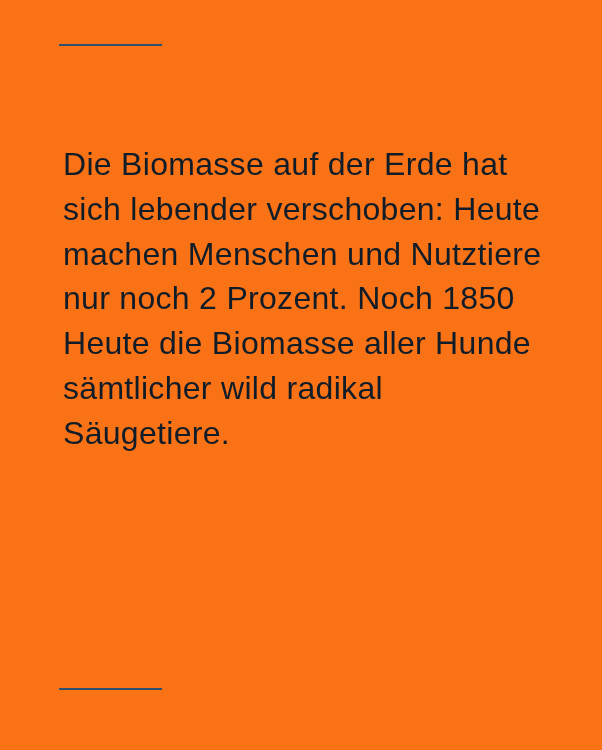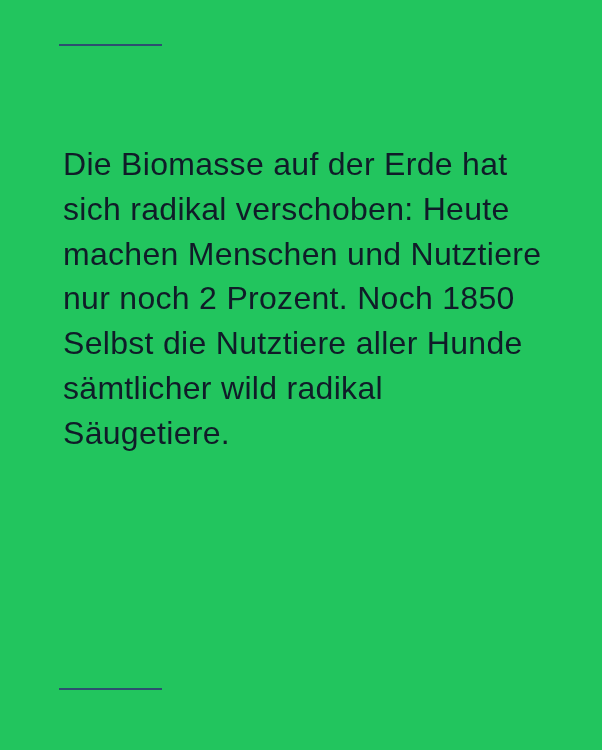--- a/index.html
+++ b/index.html
@@ -10,21 +10,21 @@
     width: 602px;
     height: 750px;
     background: #93cbf2;
     overflow: hidden;
     position: relative;
     font-family: "Liberation Sans", sans-serif;
   }
   .card {
     position: absolute;
     inset: 0;
-    background: #22c55e;
+    background: #f97316;
   }
   .rule {
     position: absolute;
     left: 59px;
     width: 103px;
     height: 2px;
     background: #2d4f70;
   }
   .rule-top { top: 44px; }
   .rule-bottom { top: 688px; }
@@ -45,23 +45,23 @@
 </style>
 </head>
 <body>
 
 <div class="card">
 
   <div class="rule rule-top"></div>
 
   <div class="paragraph">
     <div class="line">Die Biomasse auf der Erde hat</div>
-    <div class="line">sich radikal verschoben: Heute</div>
+    <div class="line">sich lebender verschoben: Heute</div>
     <div class="line">machen Menschen und Nutztiere</div>
     <div class="line">nur noch 2 Prozent. Noch 1850</div>
-    <div class="line">Selbst die Nutztiere aller Hunde</div>
+    <div class="line">Heute die Biomasse aller Hunde</div>
     <div class="line">sämtlicher wild radikal</div>
     <div class="line">Säugetiere.</div>
   </div>
 
   <div class="rule rule-bottom"></div>
 
 </div>
 
 </body></html>

